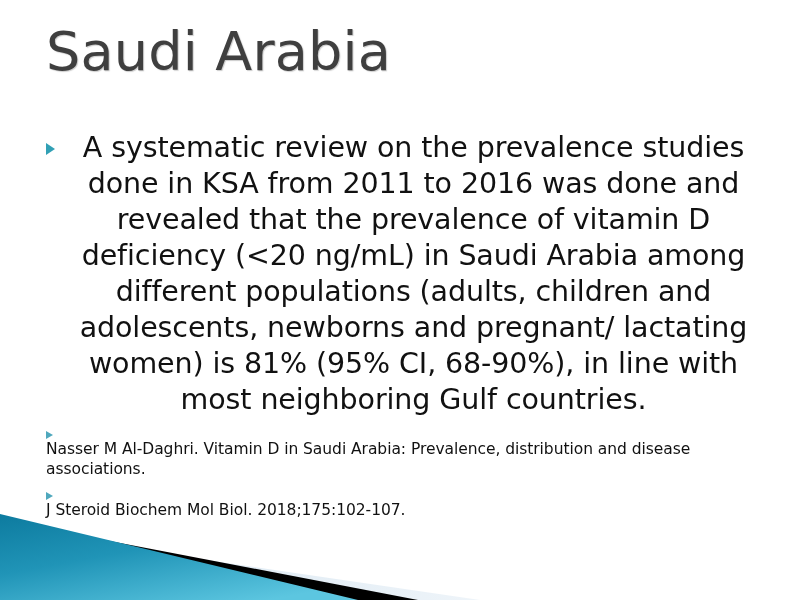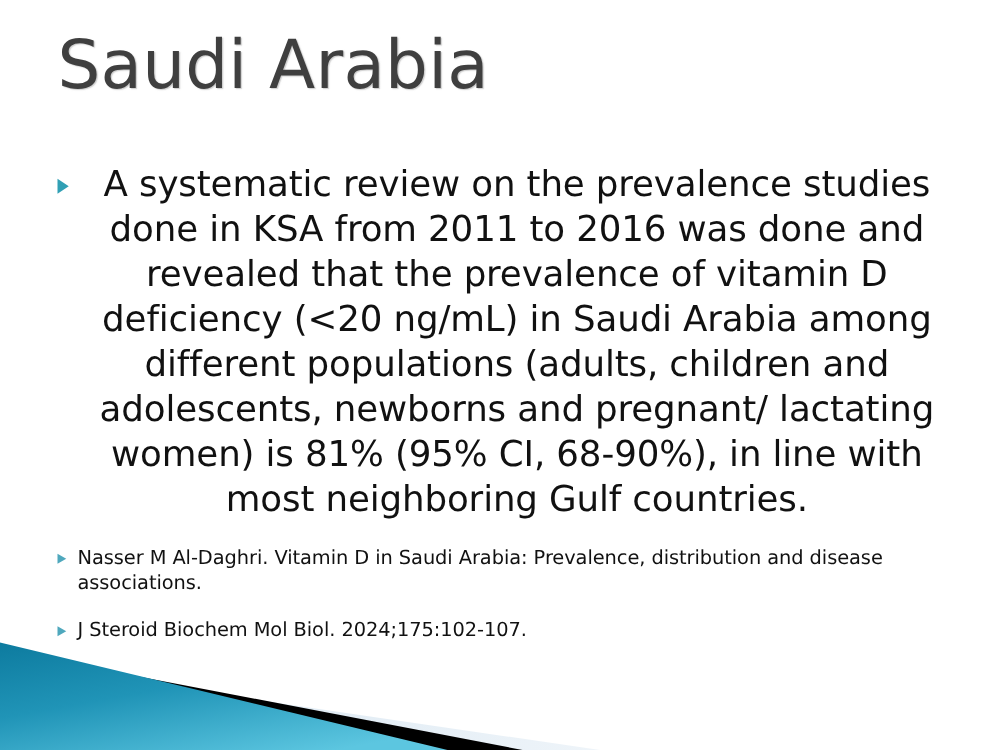--- a/index.html
+++ b/index.html
@@ -82,21 +82,22 @@
 
   .bullet-text-ref {
     font-family: "DejaVu Sans", sans-serif;
     font-size: 15.5px;
     line-height: 20px;
     color: #111111;
     letter-spacing: -0.05px;
   }
 
   .ref-row {
-    margin-top: 18px;
+    margin-top: 6px;
+    flex-direction: column;
   }
 
   
   .footer-deco {
     position: absolute;
     left: 0;
     bottom: 0;
     width: 800px;
     height: 110px;
     pointer-events: none;
@@ -116,21 +117,21 @@
       <span class="bullet-text-main">A systematic review on the prevalence studies done in KSA from 2011 to 2016 was done and revealed that the prevalence of vitamin D deficiency (&lt;20 ng/mL) in Saudi Arabia among different populations (adults, children and adolescents, newborns and pregnant/ lactating women) is 81% (95% CI, 68-90%), in line with most neighboring Gulf countries.</span>
     </div>
 
     <div class="bullet-row ref-row">
       <span class="tri tri-small"></span>
       <span class="bullet-text-ref">Nasser M Al-Daghri. Vitamin D in Saudi Arabia: Prevalence, distribution and disease associations.</span>
     </div>
 
     <div class="bullet-row ref-row">
       <span class="tri tri-small"></span>
-      <span class="bullet-text-ref">J Steroid Biochem Mol Biol. 2024;175:102-107.</span>
+      <span class="bullet-text-ref">J Steroid Biochem Mol Biol. 2018;175:102-107.</span>
     </div>
 
   </div>
 
   <svg class="footer-deco" viewBox="0 0 800 110" preserveAspectRatio="none">
     <defs>
       <linearGradient id="tealGrad" x1="0" y1="0" x2="0.75" y2="1">
         <stop offset="0%" stop-color="#0d7b9f"></stop>
         <stop offset="45%" stop-color="#2094b7"></stop>
         <stop offset="100%" stop-color="#5cc6e0"></stop>

